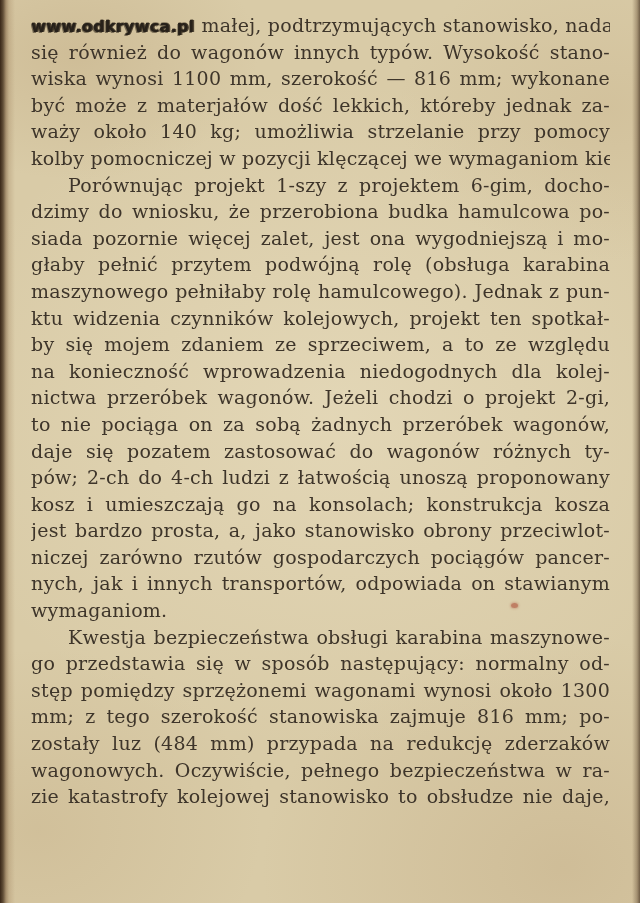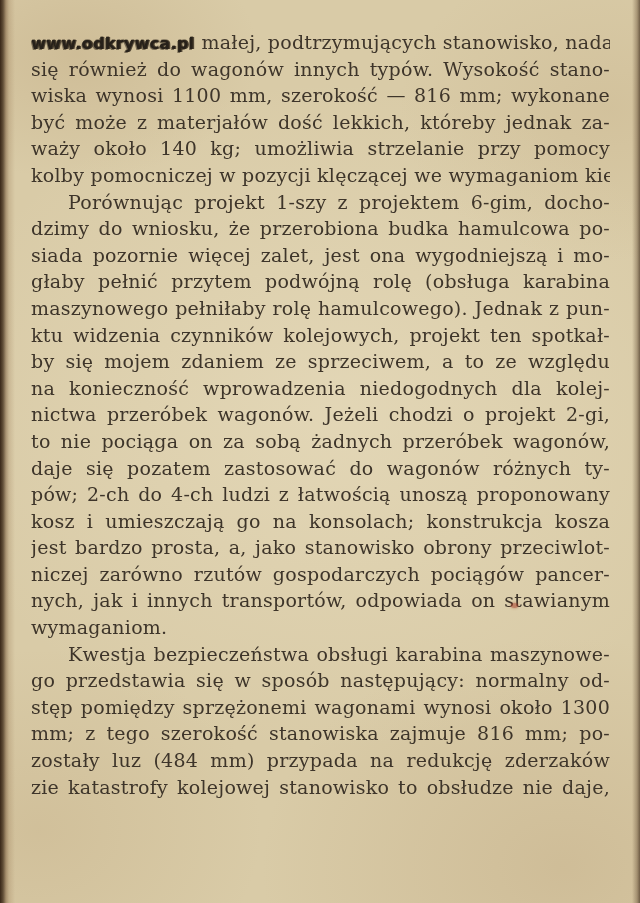--- a/index.html
+++ b/index.html
@@ -56,21 +56,20 @@
   }
   .line.last {
     text-align-last: left;
   }
   .line.indent {
     padding-left: 37px;
   }
   .first-line {
     display: flex;
     align-items: baseline;
-    margin-top: 17px;
   }
   .first-line .rest {
     flex: 1;
     margin-left: 7px;
     text-align: justify;
     text-align-last: justify;
   }
   .watermark {
     font-family: "DejaVu Sans", "Liberation Sans", sans-serif;
     font-weight: 700;
@@ -123,16 +122,17 @@
       <div class="line">kosz i umieszczają go na konsolach; konstrukcja kosza</div>
       <div class="line">jest bardzo prosta, a, jako stanowisko obrony przeciwlot-</div>
       <div class="line">niczej zarówno rzutów gospodarczych pociągów pancer-</div>
       <div class="line">nych, jak i innych transportów, odpowiada on stawianym</div>
       <div class="line last">wymaganiom.</div>
       <div class="line indent">Kwestja bezpieczeństwa obsługi karabina maszynowe-</div>
       <div class="line">go przedstawia się w sposób następujący: normalny od-</div>
       <div class="line">stęp pomiędzy sprzężonemi wagonami wynosi około 1300</div>
       <div class="line">mm; z tego szerokość stanowiska zajmuje 816 mm; po-</div>
       <div class="line">zostały luz (484 mm) przypada na redukcję zderzaków</div>
+      <div class="line">wagonowych. Oczywiście, pełnego bezpieczeństwa w ra-</div>
       <div class="line">zie katastrofy kolejowej stanowisko to obsłudze nie daje,</div>
     </div>
   <div class="ink-speck"></div>
 </div>
 
 </body></html>

